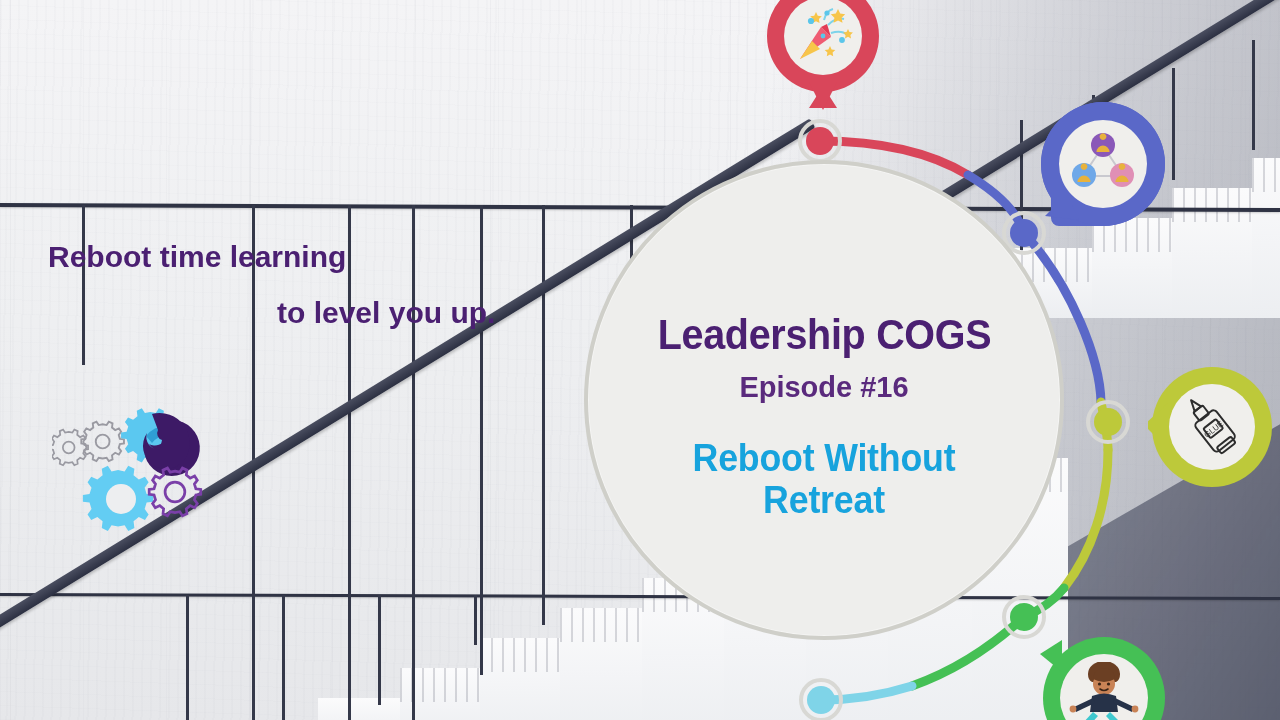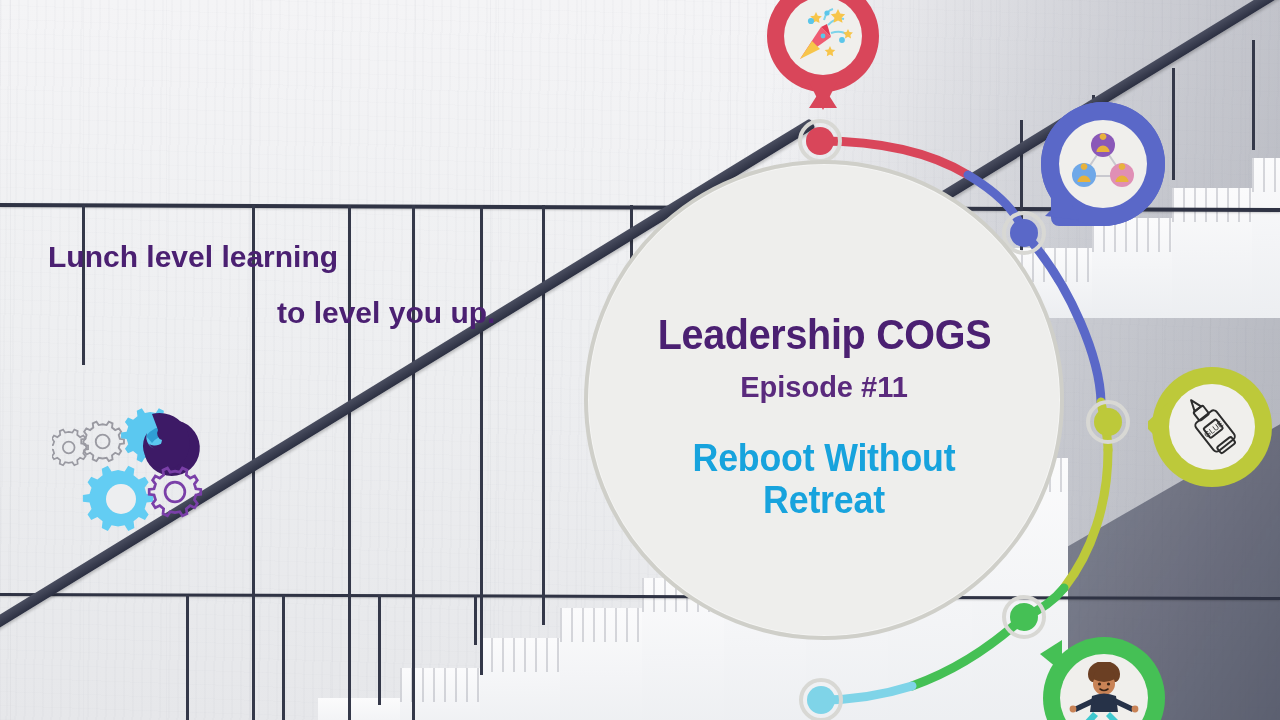--- a/index.html
+++ b/index.html
@@ -399,22 +399,22 @@
         <path d="M27 50 L16 62 l6 3 10-11 z" fill="#3fc8cf"></path>
         <path d="M44 50 L56 62 l-6 3 -10-11 z" fill="#3fc8cf"></path>
         <ellipse cx="17" cy="65" rx="6" ry="3" fill="#f2f2f2"></ellipse>
         <ellipse cx="57" cy="65" rx="6" ry="3" fill="#f2f2f2"></ellipse>
       </svg>
     </div>
   </div>
 
   <div class="hero-circle">
     <div class="hero-title">Leadership COGS</div>
-    <div class="hero-episode">Episode #11</div>
+    <div class="hero-episode">Episode #16</div>
     <div class="hero-subtitle">Reboot Without Retreat</div>
   </div>
 
   <div class="tagline">
-    <div class="l1">Lunch level learning</div>
+    <div class="l1">Reboot time learning</div>
     <div class="l2">to level you up.</div>
   </div>
 
 </div>
 
 </body></html>

